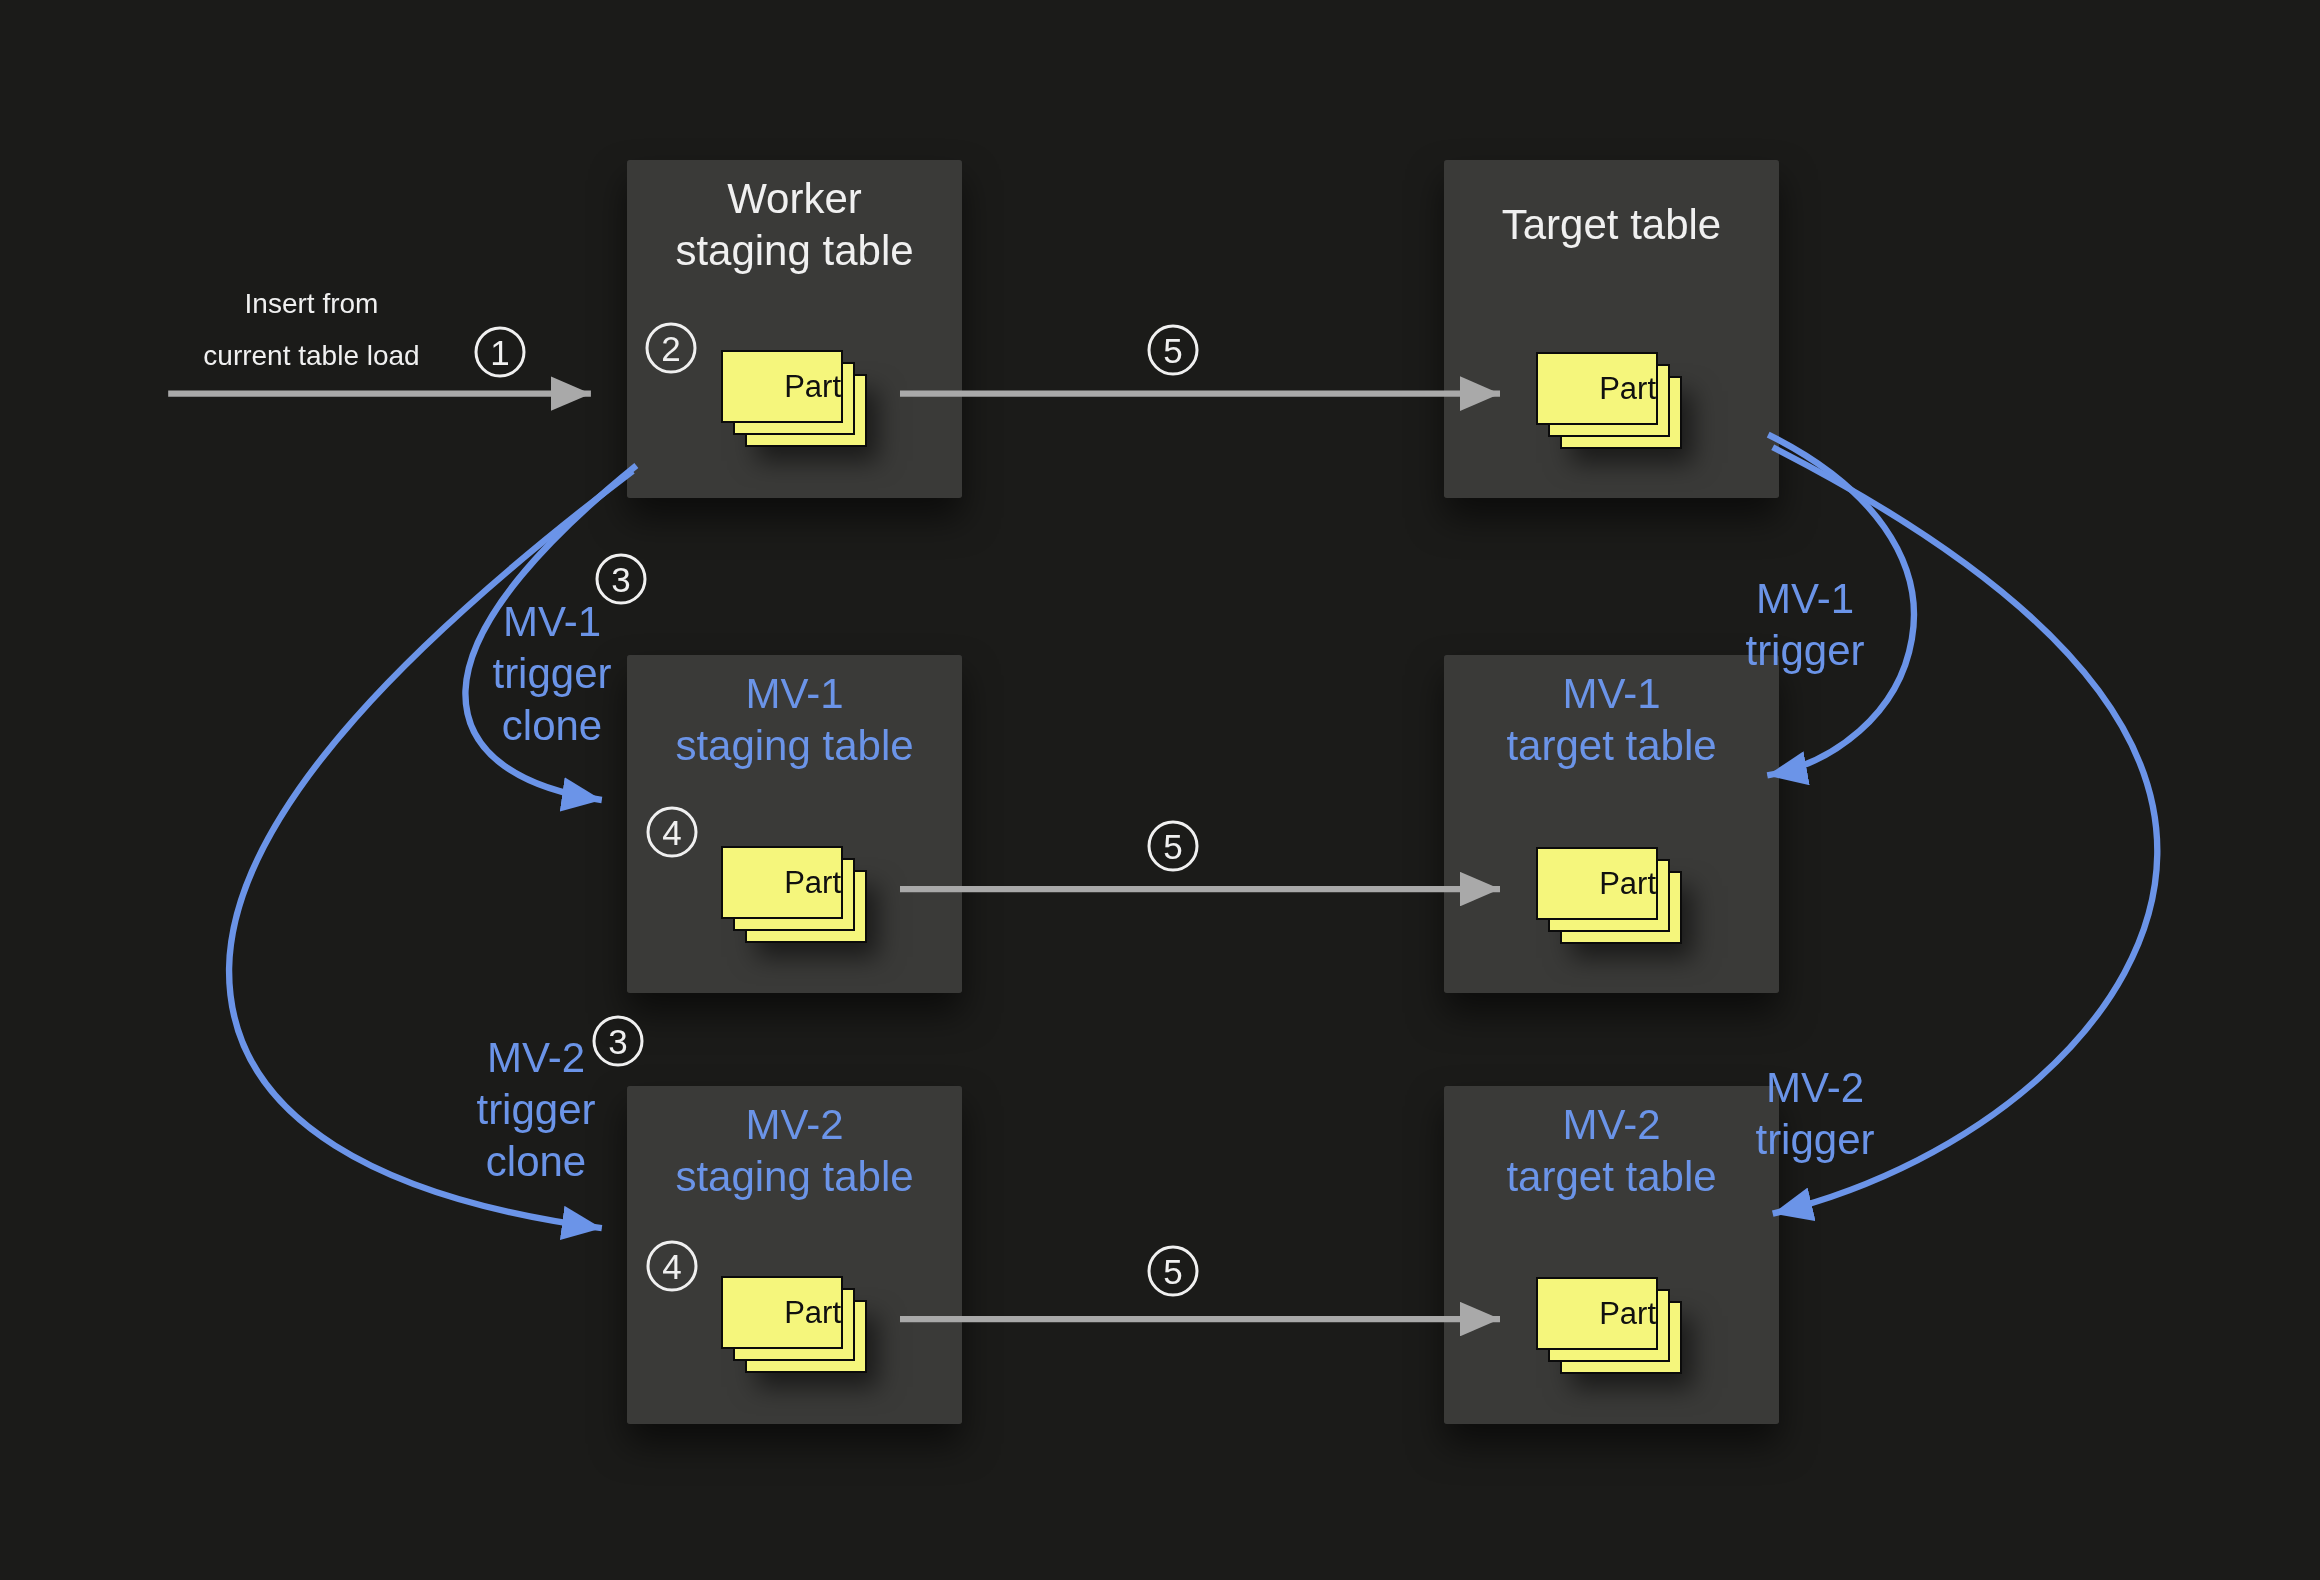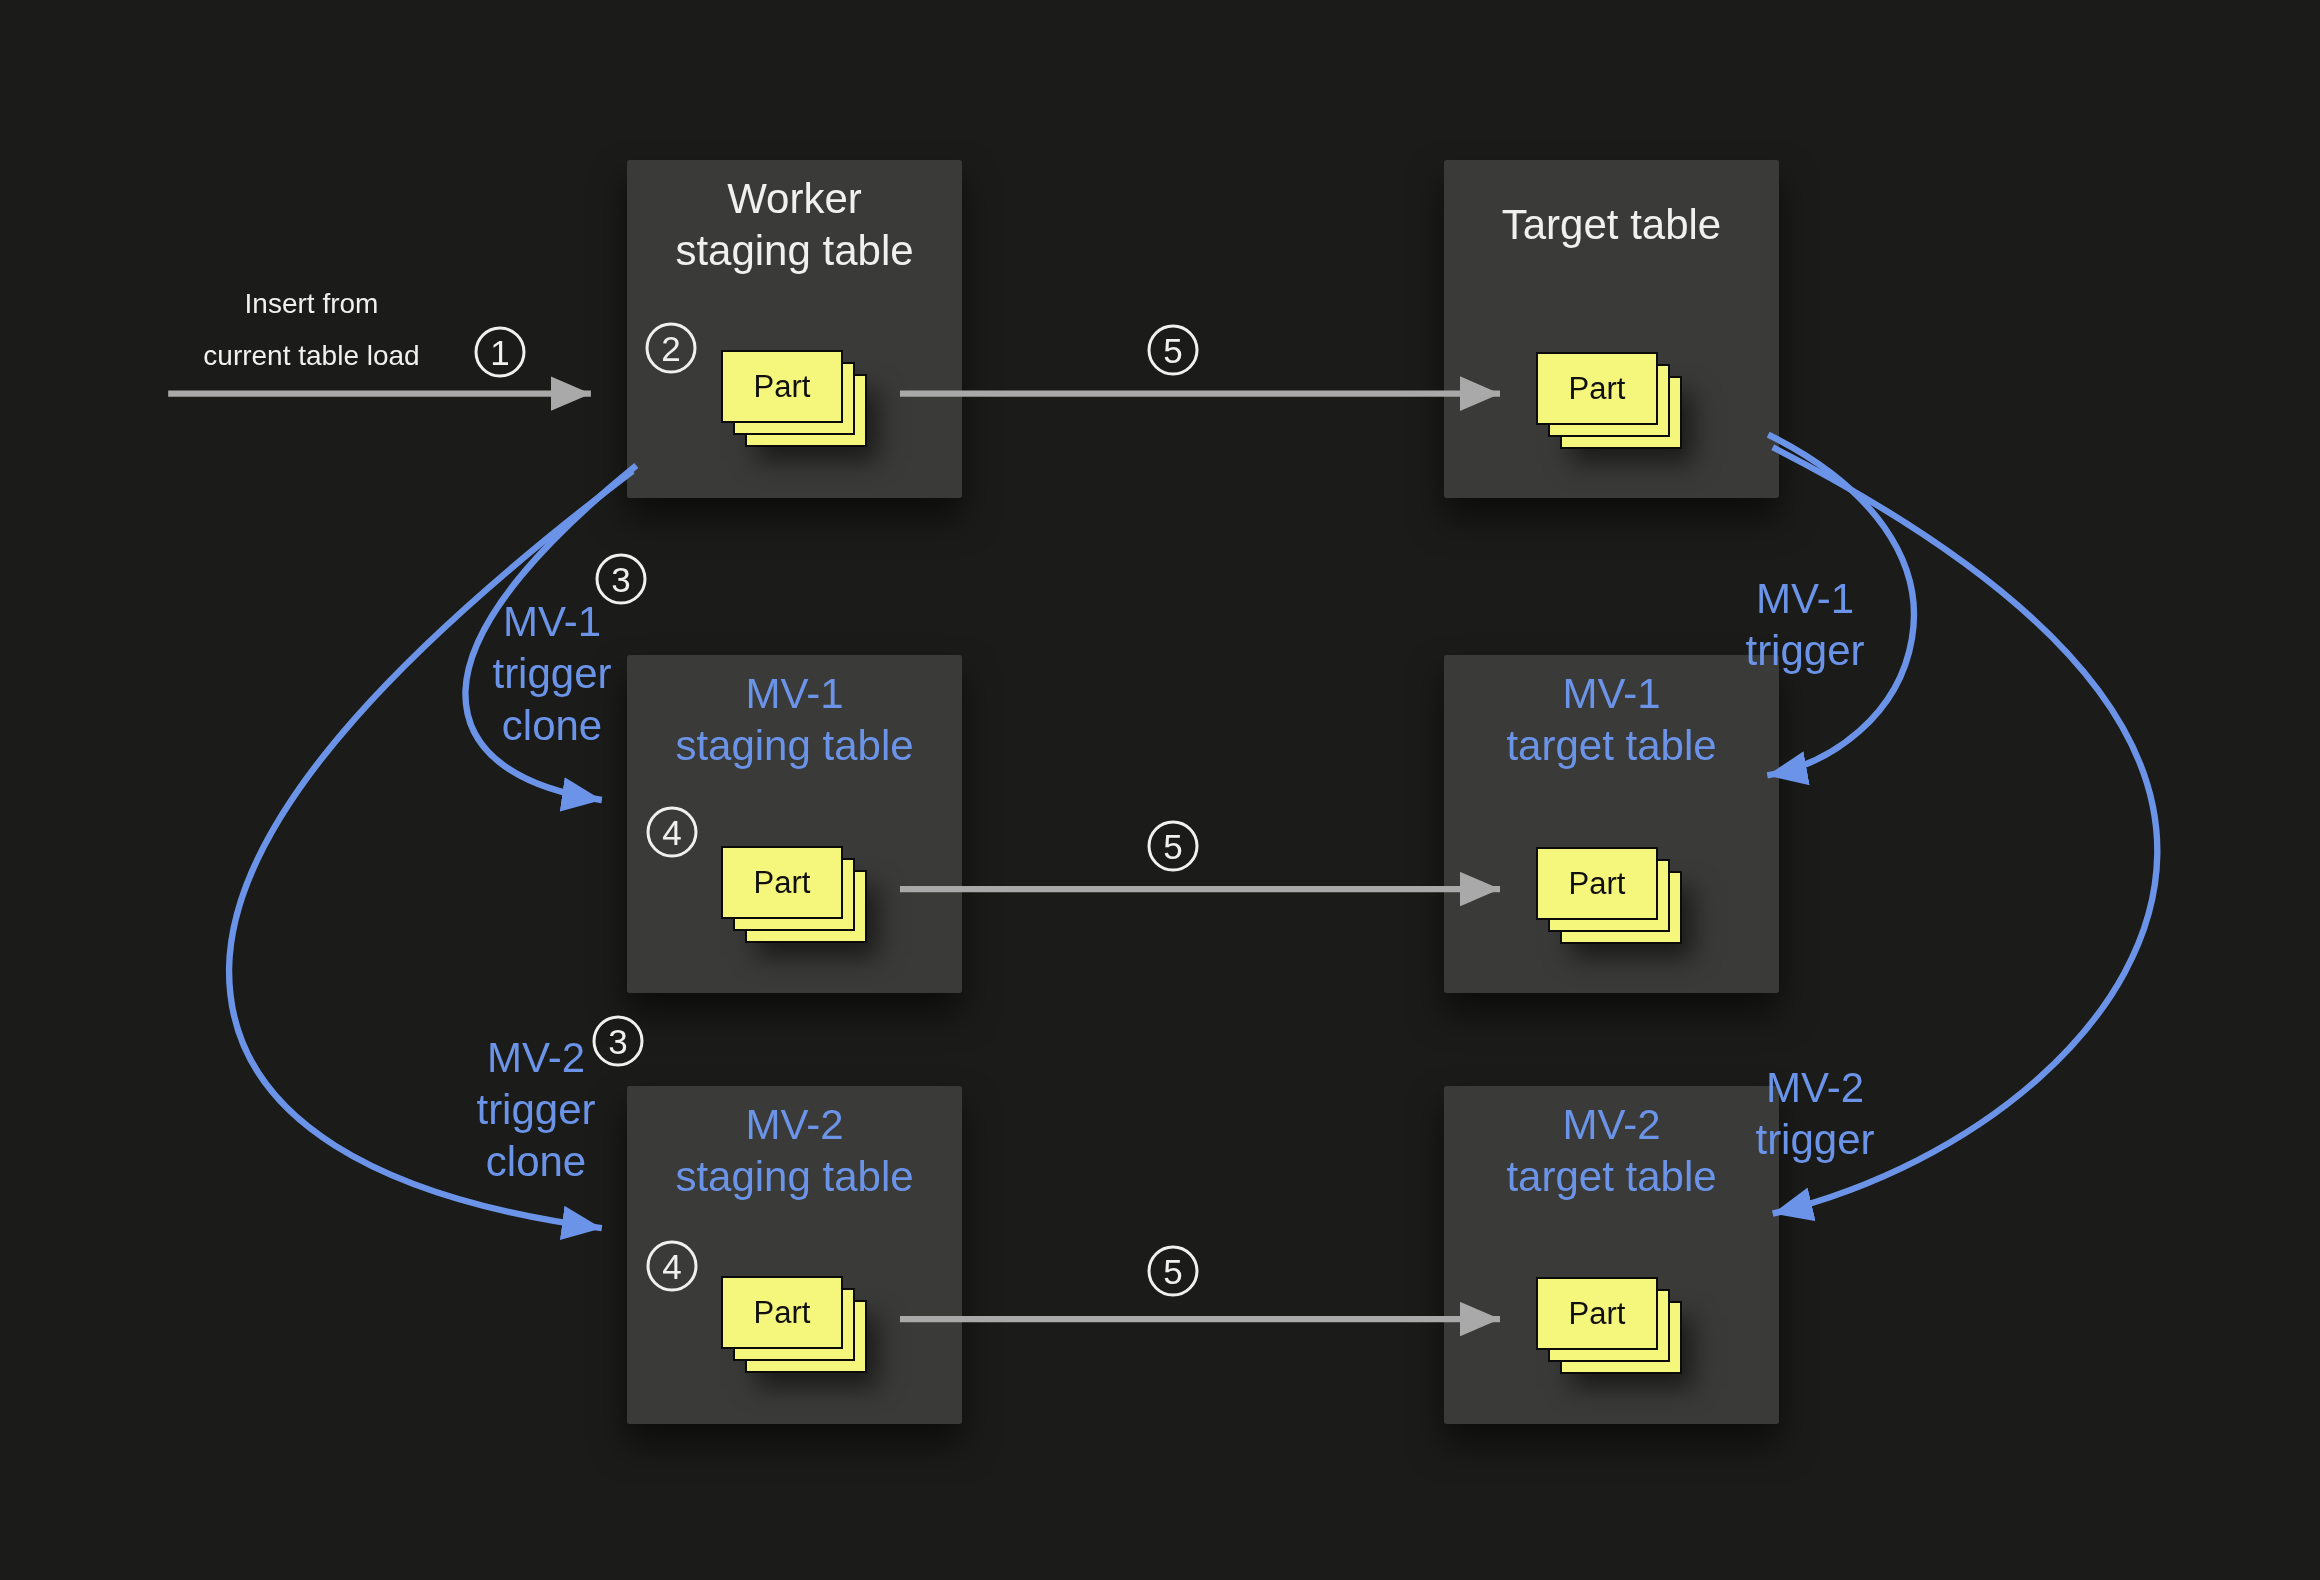--- a/index.html
+++ b/index.html
@@ -26,21 +26,21 @@
   }
   .title-white{color:#f0f0f0;}
   .title-blue{color:#6b94e8;}
   .stack{position:absolute;width:147px;height:98px;}
   .card{
     position:absolute;width:122px;height:73px;
     box-sizing:border-box;
     background:#f5f67c;
     border:2.7px solid #0b0b0b;
   }
-  .card.front{left:0;top:0;z-index:3;display:flex;align-items:center;justify-content:center;
+  .card.front{left:0;top:0;z-index:3;display:flex;align-items:center;justify-content:flex-end;
     font-size:31px;color:#101010;}
   .card.back1{left:11.8px;top:11.8px;z-index:2;}
   .card.back2{left:23.6px;top:23.6px;z-index:1;box-shadow:11px 14.5px 23.6px rgba(0,0,0,0.55);}
   .num{
     position:absolute;width:51px;height:51px;
     box-sizing:border-box;
     border:3.6px solid #f0f0f0;border-radius:50%;
     color:#f0f0f0;font-size:35px;line-height:1;
     display:flex;align-items:center;justify-content:center;
     transform:translate(-50%,-50%);

